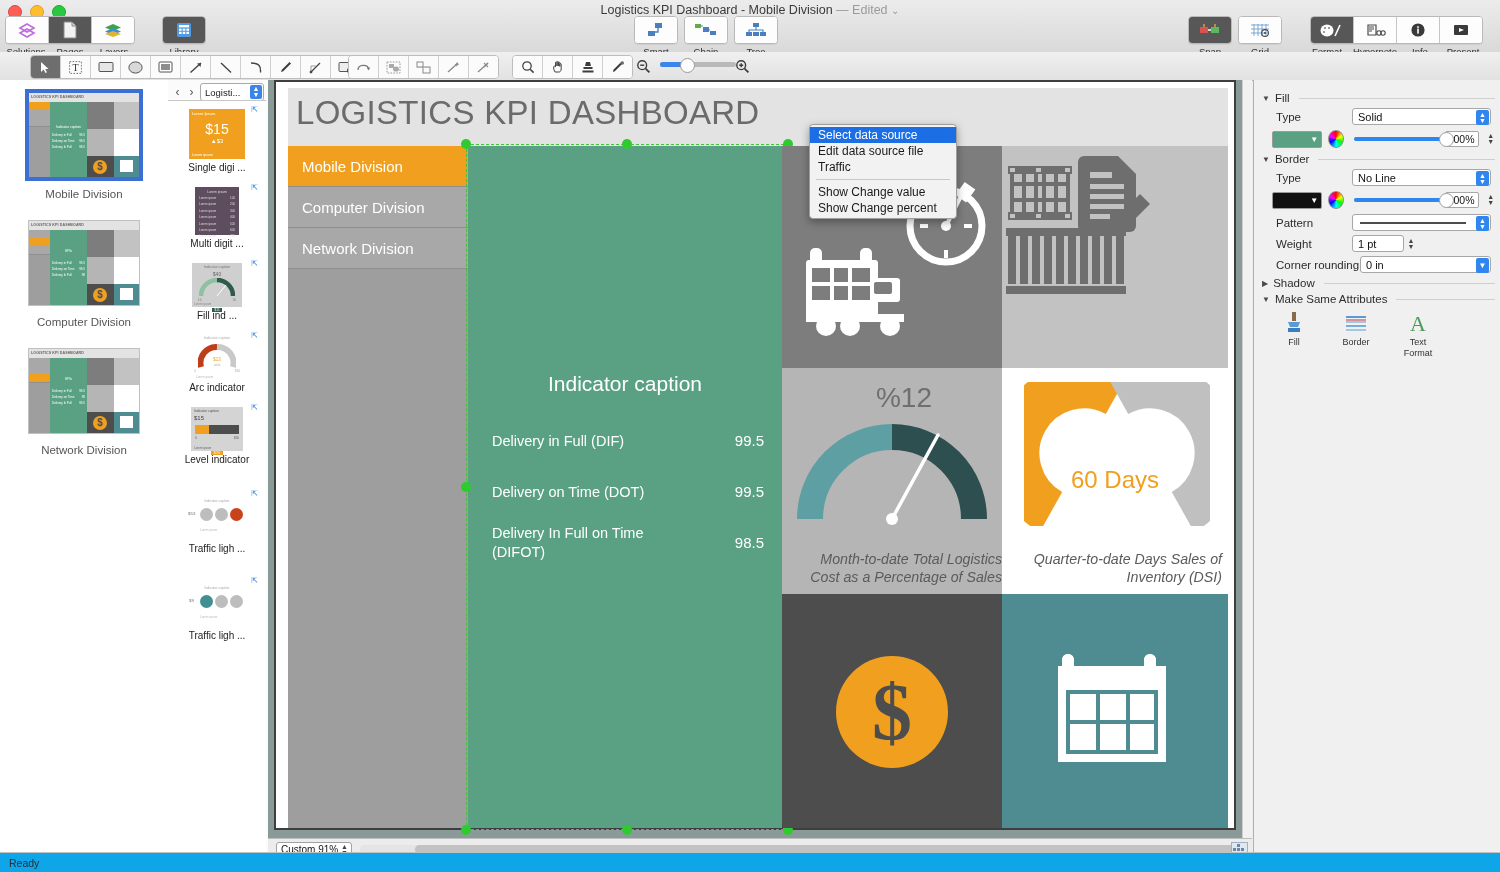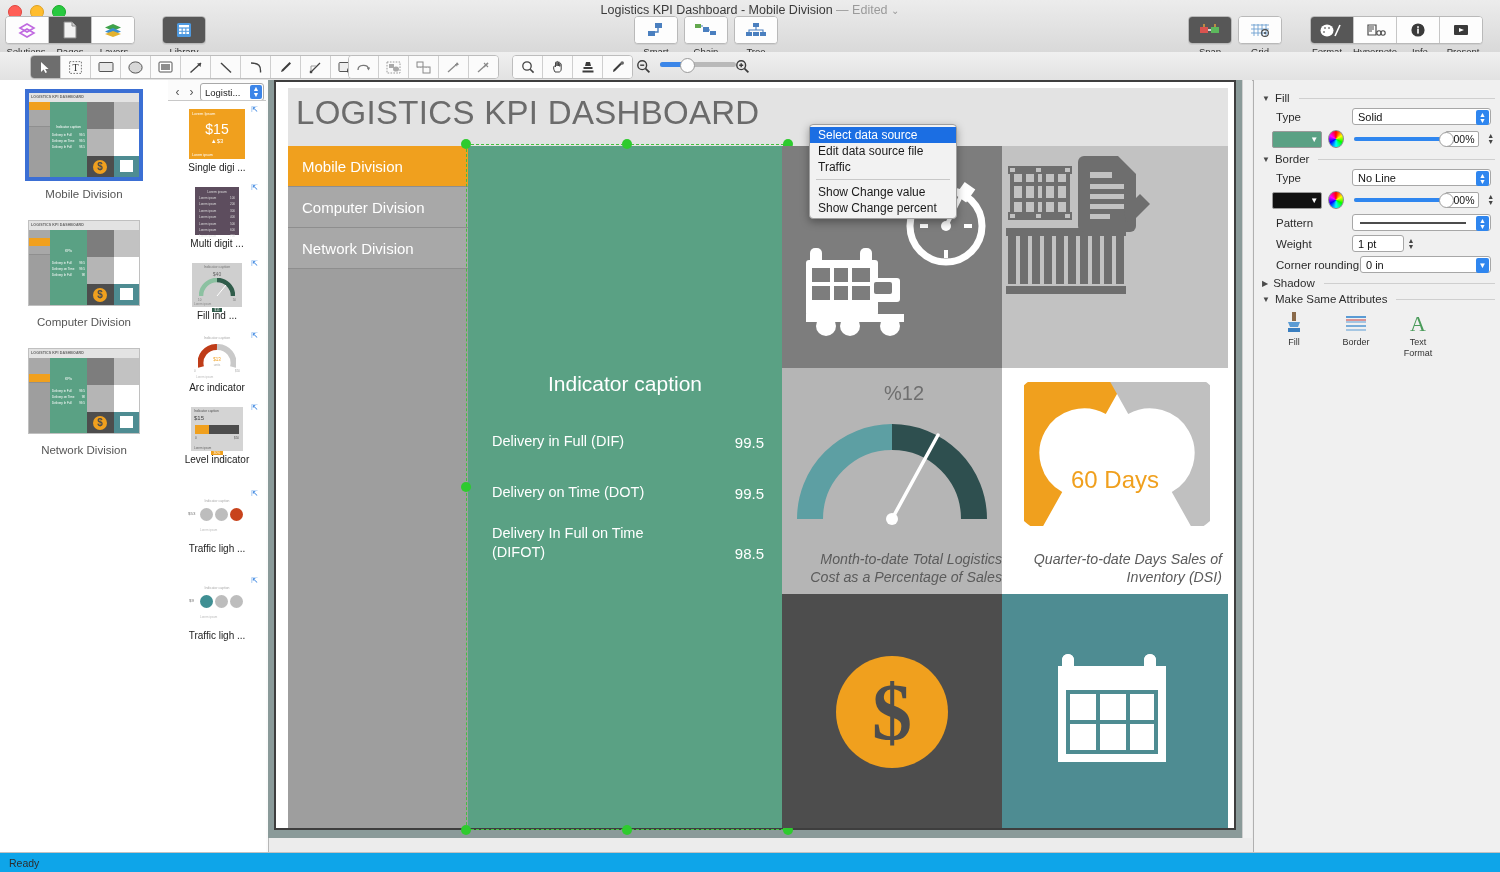--- a/index.html
+++ b/index.html
@@ -131,33 +131,33 @@
   .dash-title{position:absolute;left:8px;top:6px;font-size:33px;color:#6b6b6b;letter-spacing:.3px;}
 
   .nav-col{position:absolute;left:0;top:58px;width:180px;height:682px;background:#9e9e9e;}
   .nav-btn{width:180px;height:41px;display:flex;align-items:center;padding-left:14px;box-sizing:border-box;
     color:#fff;font-size:15px;border-bottom:1px solid #8e8e8e;}
   .nav-btn.active{background:#f0a01e;}
   .nav-btn.plain{background:#a8a8a8;}
 
   .ind-panel{position:absolute;left:180px;top:58px;width:314px;height:682px;background:#5aa184;}
   .ind-cap{position:absolute;left:0;top:226px;width:314px;text-align:center;font-size:21px;color:#fff;}
-  .ind-row{position:absolute;left:24px;width:272px;display:flex;justify-content:space-between;align-items:flex-end;color:#fff;}
+  .ind-row{position:absolute;left:24px;width:272px;display:flex;justify-content:space-between;align-items:flex-start;color:#fff;}
   .ind-row .lbl{font-size:14.5px;line-height:19px;max-width:180px;}
   .ind-row .val{font-size:15px;}
 
   .tile{position:absolute;}
   .t-truck{left:494px;top:58px;width:220px;height:222px;background:#7d7d7d;}
   .t-cont{left:714px;top:58px;width:226px;height:222px;background:#c2c2c2;}
   .t-gauge{left:494px;top:280px;width:220px;height:226px;background:#b5b5b5;}
   .t-arc{left:714px;top:280px;width:226px;height:226px;background:#fff;}
   .t-dollar{left:494px;top:506px;width:220px;height:234px;background:#4d4d4d;}
   .t-cal{left:714px;top:506px;width:226px;height:234px;background:#4e8c92;}
 
-  .pct-label{position:absolute;left:0;top:14px;width:244px;text-align:center;font-size:20px;color:#6f6f6f;}
+  .pct-label{position:absolute;left:0;top:14px;width:244px;text-align:center;font-size:28px;color:#6f6f6f;}
   .tile-cap{position:absolute;bottom:8px;left:4px;width:212px;text-align:center;font-size:14.2px;color:#5b5b5b;line-height:18px;}
   .tile-cap.left{text-align:right;left:8px;width:212px;font-style:italic;}
   .days-label{position:absolute;left:0;top:98px;width:226px;text-align:center;font-size:24px;color:#f0a01e;}
 
   
   .sel-box{
     position:absolute;left:-2px;top:-2px;width:318px;height:686px;
     border:1.5px dashed #43c13f;box-sizing:border-box;pointer-events:none;
   }
   .handle{position:absolute;width:10px;height:10px;border-radius:50%;background:#2ecb2e;}
@@ -1185,18 +1185,41 @@
             <svg width="22" height="24" viewBox="0 0 22 24">
                 <text x="11" y="20" font-size="22" text-anchor="middle" fill="#4a9b5a" font-family="Liberation Serif, serif">A</text>
               </svg>
           </span>
           <span class="msa-cap">Text Format</span>
         </div>
       </div>
     </div>
   </div>
 
+  <div class="hscroll-bar">
+    <div class="zoomcombo">
+      <span>Custom 91%</span>
+      <span class="st">
+          <span>▲</span>
+          <span>▼</span>
+        </span>
+    </div>
+    <div class="htrack">
+      <div class="hthumb"></div>
+    </div>
+    <div class="resizer">
+      <svg width="13" height="12" viewBox="0 0 13 12">
+          <g fill="#6b86a6">
+            <rect x="5" y="1" width="3" height="3"></rect>
+            <rect x="1" y="5" width="3" height="3"></rect>
+            <rect x="5" y="5" width="3" height="3"></rect>
+            <rect x="9" y="5" width="3" height="3"></rect>
+            <rect x="5" y="9" width="3" height="2"></rect>
+          </g>
+        </svg>
+    </div>
+  </div>
 
   <div class="statusbar">
     <span class="status-txt">Ready</span>
   </div>
 
 </div>
 
 </body></html>

